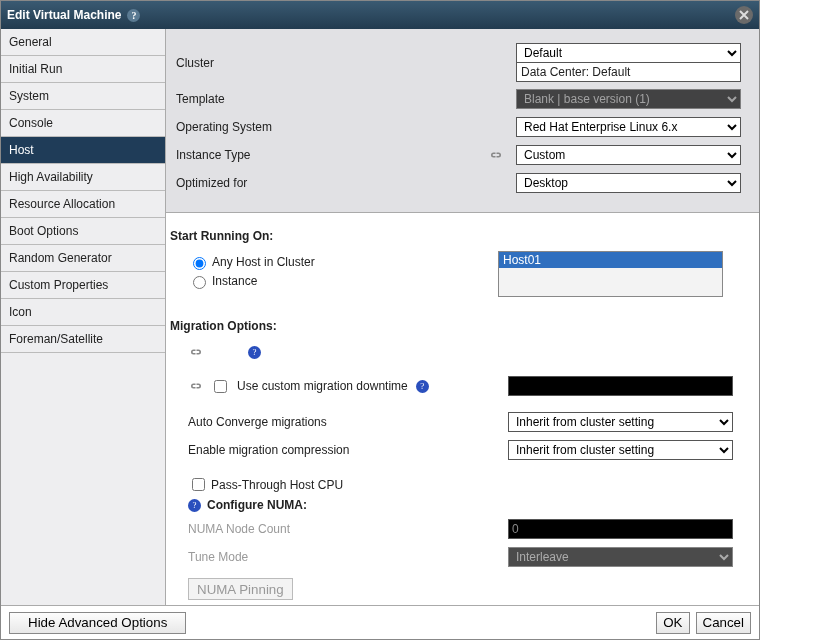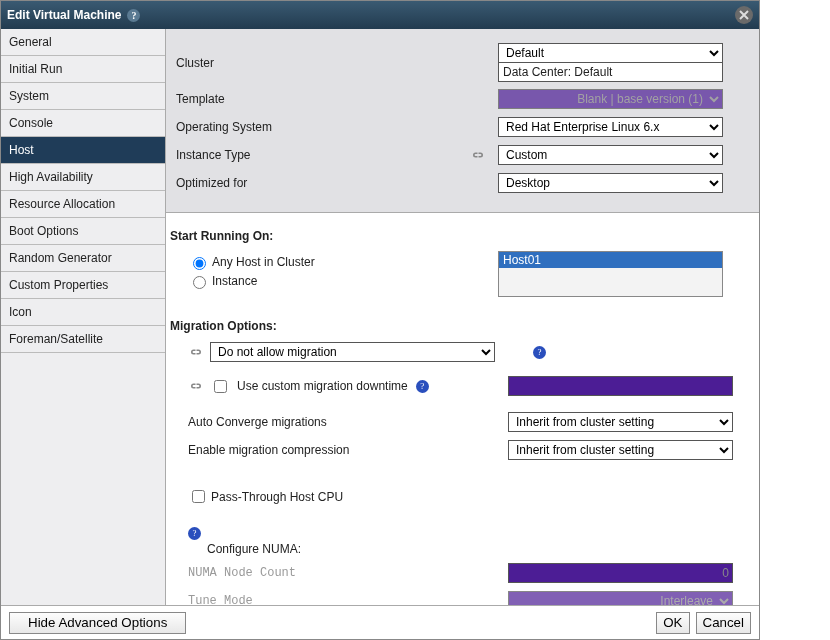--- a/index.html
+++ b/index.html
@@ -8,47 +8,47 @@
 .titlebar { height: 28px; background: linear-gradient(#3a5a72, #223b4f); color: #fff; display: flex; align-items: center; padding: 0 6px; font-weight: bold; }
 .titlebar .title { flex: none; }
 .titlebar .help-circle { margin-left: 6px; width: 13px; height: 13px; border-radius: 50%; background:#5a7a92; color:#fff; font-size:10px; display:flex; align-items:center; justify-content:center; font-family:Georgia,serif; cursor:pointer;}
 .titlebar .spacer { flex:1; }
 .titlebar .close { width: 18px; height: 18px; border-radius: 50%; background:#6a6a6a; color:#ddd; display:flex; align-items:center; justify-content:center; font-size:12px; cursor:pointer;}
 .body { flex:1; display:flex; overflow:hidden; }
 .nav { width: 165px; border-right:1px solid #aaa; background:#eeeef0; }
 .nav-item { padding: 6px 8px; border-bottom:1px solid #bbb; color:#222; cursor:pointer; }
 .nav-item.active { background:#1f3c58; color:#fff; }
 .content { flex:1; display:flex; flex-direction:column; overflow:hidden; }
-.top-pane { background:#e1e1e4; border-bottom:1px solid #aaa; padding: 8px 20px 12px 10px; }
+.top-pane { background:#e1e1e4; border-bottom:1px solid #aaa; padding: 8px 2px 12px 10px; }
 .bottom-pane { background:#fff; padding: 10px 10px 0 22px; flex:1; overflow:auto; }
 .row { display:flex; align-items:center; margin: 6px 0; min-height: 22px; }
 select, input[type=text] { font-size:12px; height:20px; border:1px solid #555; background:#fff; padding:1px 3px; }
 select.wide { width:225px; }
-select:disabled, input:disabled { background:#4c1d95; color:#888;text-align:right; }
+select:disabled, input:disabled { background:#000000; color:#888; }
 .datacenter-box { border:1px solid #555; border-top:none; background:#fff; padding:2px 4px; width:225px; font-size:12px; }
 .link-ic { width:16px; height:10px; margin-right:6px; }
 .link-ic svg { display:block; }
 .sect-title { font-weight:bold; margin: 6px 0 8px 8px; }
 .radio-row { display:flex; align-items:center; margin:3px 0; }
 .radio-row input { margin-right:6px; }
 .hostlist { width:225px; height:46px; border:1px solid #888; background:#f3f3f3;margin-left:6px; }
 .hostlist .selected { background:#2f6fbf; color:#fff; padding:1px 4px; height:16px; }
 .mig-select { width:285px; }
 .help-q { width:13px; height:13px; border-radius:50%; background:#2a4fbd; color:#fff; font-size:9px; display:inline-flex; align-items:center; justify-content:center; margin-left:8px; cursor:pointer; font-family: Georgia, serif; flex:none;}
 .checkbox-row { display:flex; align-items:center; margin:4px 0;}
 .checkbox-row input { margin-right:6px; }
 .numa-btn { height:22px; padding: 0 8px; background:#f3f3f3; border:1px solid #bbb; color:#999; margin-top:4px; cursor:default;}
 .bottom-bar { border-top:1px solid #aaa; height:34px; display:flex; align-items:center; padding:0 8px; background:#fff;}
 .bottom-bar .adv { height:22px; padding:0 18px; background:linear-gradient(#fdfdfd,#e8e8e8); border:1px solid #888; cursor:pointer;}
 .bottom-bar .spacer{flex:1;}
 .bottom-bar .ok,.bottom-bar .cancel { height:22px; padding:0 6px; margin-left:6px; background:linear-gradient(#fdfdfd,#e8e8e8); border:1px solid #888; cursor:pointer;}
 .content-row-split { display:flex; margin:6px 0; min-height:22px; align-items:center; }
 .content-row-split .grow { flex:1; }
 .content-row-split .rightctl-wide { width:225px; flex:none; margin-right:16px;}
-.disabled-text { color:#9a9a9a;font-family:Liberation Mono, monospace; }
+.disabled-text { color:#9a9a9a; }
 .hr-space { height:10px;}
 </style>
 </head>
 <body>
 
 <div class="dialog">
   <div class="titlebar">
     <span class="title">Edit Virtual Machine</span>
     <span class="help-circle">?</span>
     <span class="spacer"></span>
@@ -161,23 +161,20 @@
 
         <div class="hr-space"></div>
         <div class="sect-title" style="margin-left:-18px;">Migration Options:</div>
 
         <div class="row">
           <span class="link-ic">
             <svg width="16" height="10" viewBox="0 0 16 10">
                 <path d="M3 5a2.5 2.5 0 0 1 2.5-2.5h2v1.6h-2A.9.9 0 0 0 4.6 5 .9.9 0 0 0 5.5 5.9h2v1.6h-2A2.5 2.5 0 0 1 3 5zM13 5a2.5 2.5 0 0 0-2.5-2.5h-2v1.6h2A.9.9 0 0 1 11.4 5 .9.9 0 0 1 10.5 5.9h-2v1.6h2A2.5 2.5 0 0 0 13 5z" fill="#888"></path>
               </svg>
           </span>
-          <select class="mig-select">
-            <option>Do not allow migration</option>
-          </select>
           <span style="width:30px;"></span>
           <span class="help-q">?</span>
         </div>
 
         <div class="content-row-split" style="margin-top:12px;">
           <span class="link-ic">
             <svg width="16" height="10" viewBox="0 0 16 10">
                 <path d="M3 5a2.5 2.5 0 0 1 2.5-2.5h2v1.6h-2A.9.9 0 0 0 4.6 5 .9.9 0 0 0 5.5 5.9h2v1.6h-2A2.5 2.5 0 0 1 3 5zM13 5a2.5 2.5 0 0 0-2.5-2.5h-2v1.6h2A.9.9 0 0 1 11.4 5 .9.9 0 0 1 10.5 5.9h-2v1.6h2A2.5 2.5 0 0 0 13 5z" fill="#888"></path>
               </svg>
           </span>
@@ -203,28 +200,28 @@
         <div class="content-row-split">
           <div style="flex:none">Enable migration compression</div>
           <div class="grow"></div>
           <div class="rightctl-wide">
             <select style="width:225px">
               <option>Inherit from cluster setting</option>
             </select>
           </div>
         </div>
 
-        <div class="checkbox-row" style="margin-top:26px;">
+        <div class="checkbox-row" style="margin-top:14px;">
           <input type="checkbox" style="">
           <span>Pass-Through Host CPU</span>
         </div>
 
         <div style="display:flex;align-items:center;margin-top:2px;">
           <span class="help-q" style="margin-left:0;margin-right:6px;">?</span>
-          <span style="font-weight:normal;margin-top:32px;">Configure NUMA:</span>
+          <span style="font-weight:bold;">Configure NUMA:</span>
         </div>
 
         <div class="content-row-split">
           <div class="disabled-text" style="flex:none">NUMA Node Count</div>
           <div class="grow"></div>
           <div class="rightctl-wide">
             <input type="text" disabled="" style="width: 225px;" value="0">
           </div>
         </div>
 

